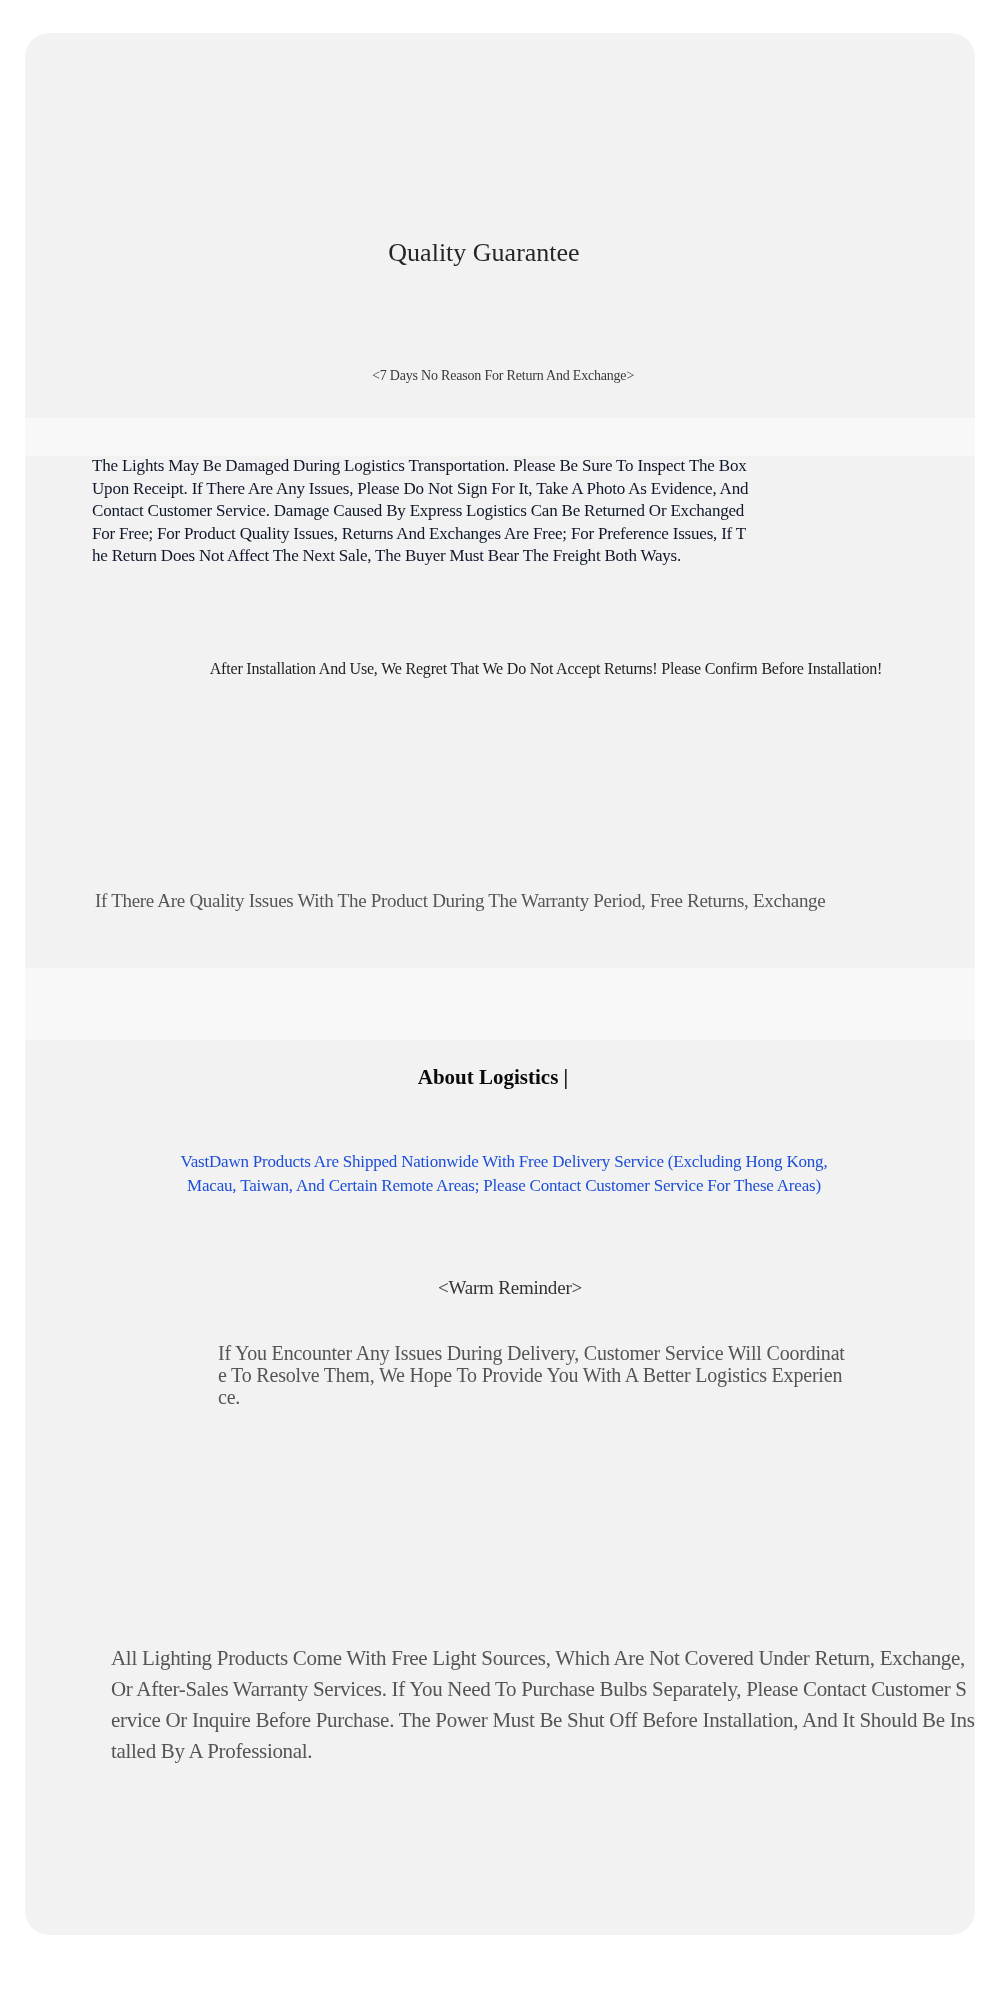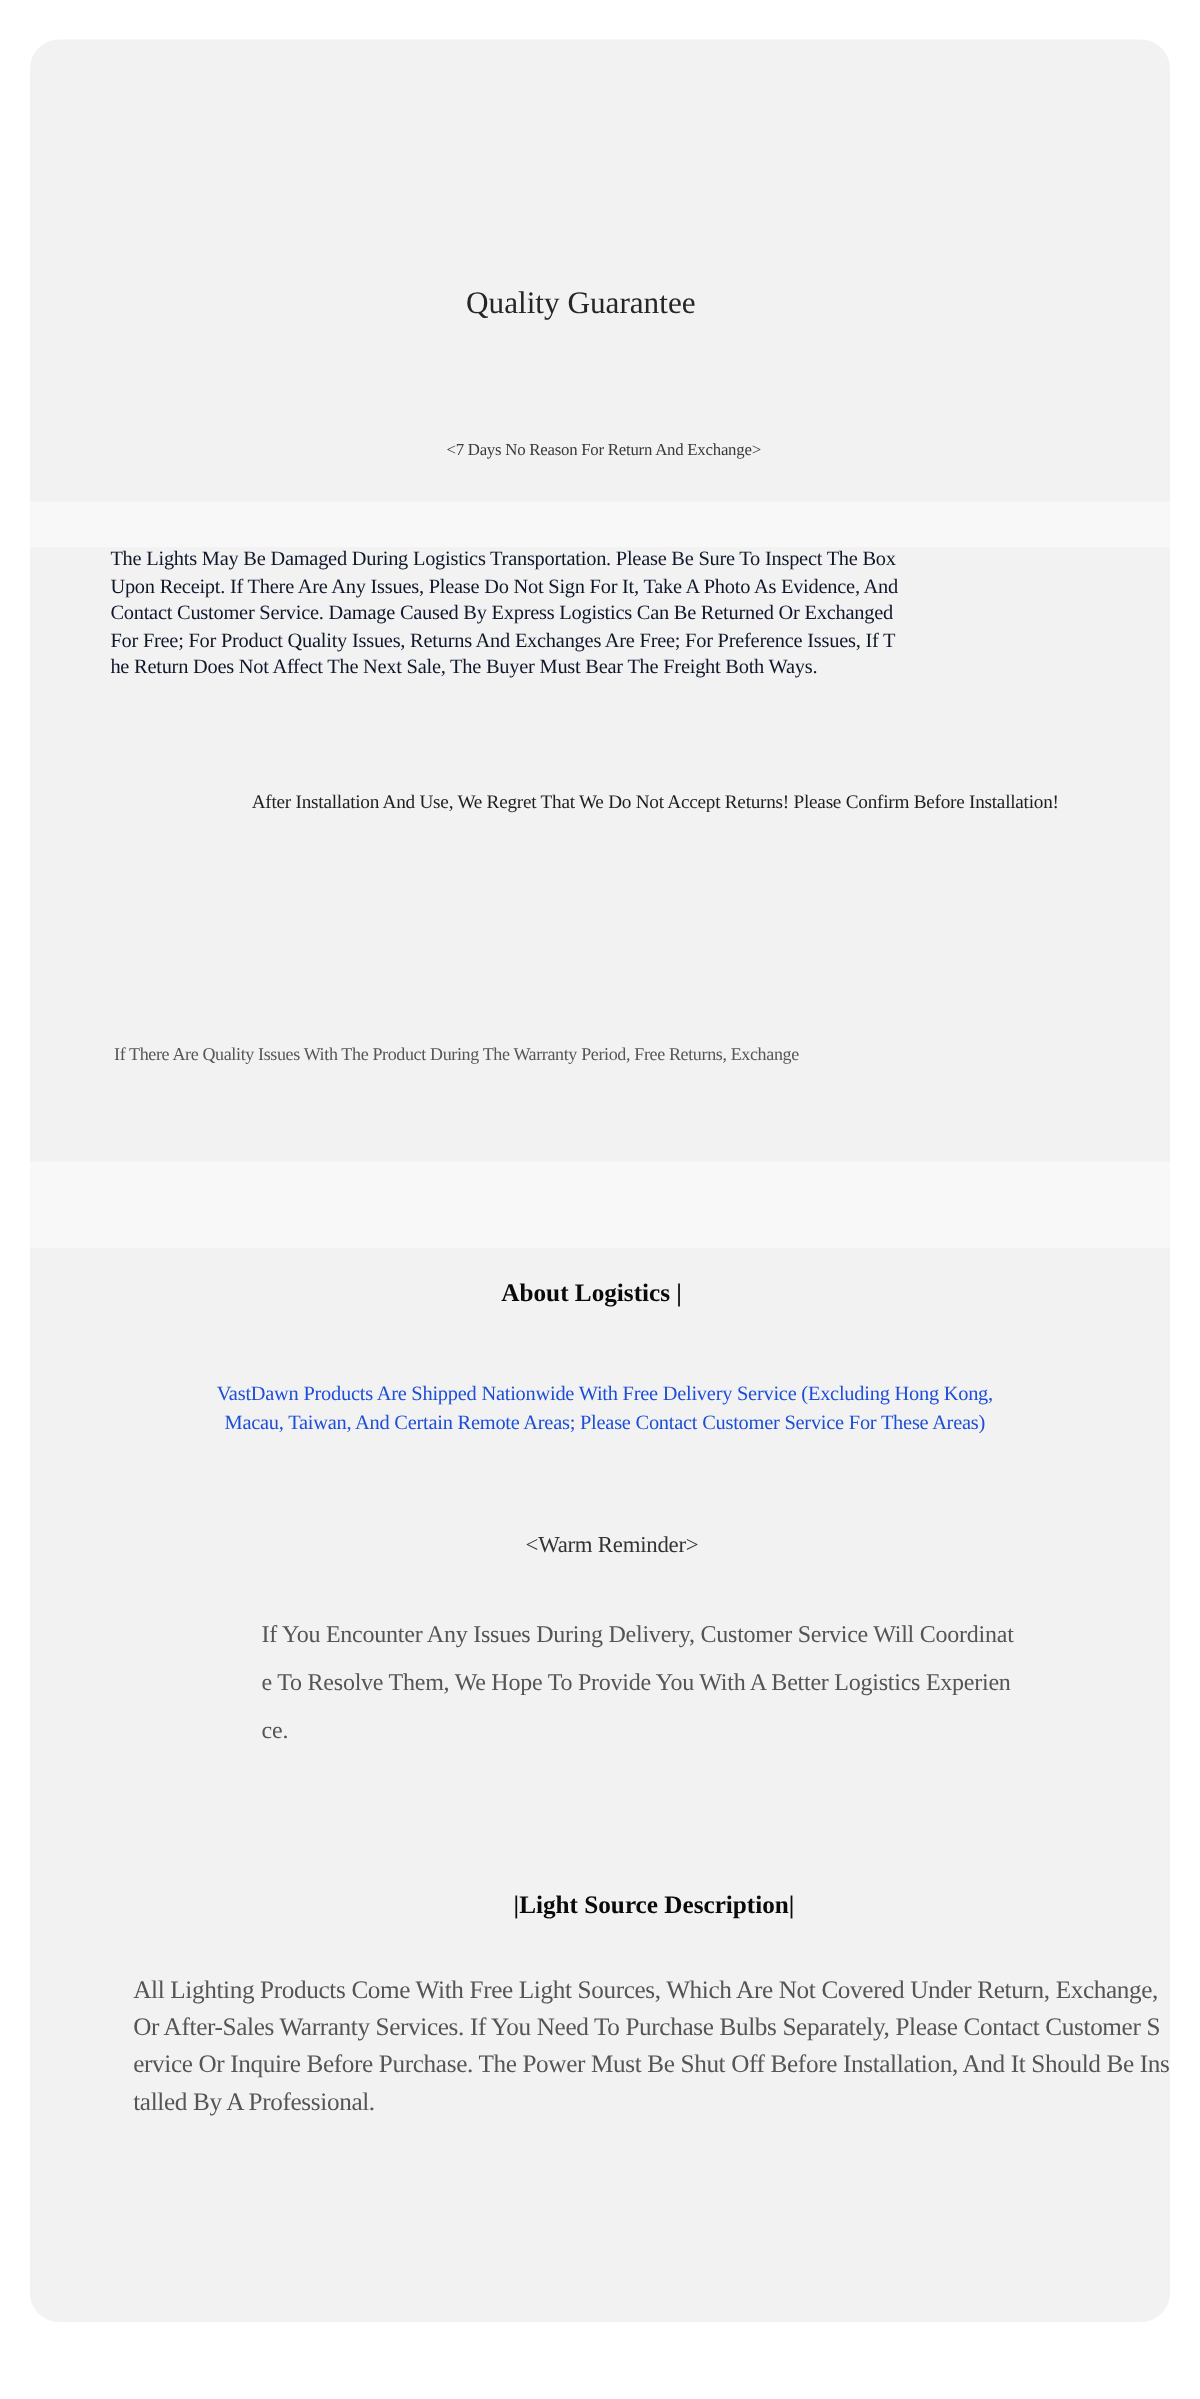--- a/index.html
+++ b/index.html
@@ -36,40 +36,40 @@
   .notice{
     left:92px;right:0;top:659px;text-align:center;
     font-size:16px;line-height:20px;color:#1f1f1f;letter-spacing:-0.2px;
     white-space:nowrap;
   }
   .warr-head{
     left:32px;right:0;top:817px;text-align:center;
     font-size:19px;line-height:24px;color:#333333;letter-spacing:-0.2px;
   }
   .warr-body{
-    left:95px;top:867px;right:auto;
-    font-size:15px;line-height:24px;color:#565656;
+    left:95px;top:889px;right:auto;
+    font-size:19px;line-height:24px;color:#565656;
     white-space:nowrap;letter-spacing:-0.3px;
   }
   .about-title{
     left:0;right:30px;top:1064px;text-align:center;
     font-size:21px;line-height:26px;font-weight:bold;color:#0a0a0a;padding-left:16px;
   }
   .logi-body{
     left:180px;top:1150px;width:648px;text-align:center;
     font-size:17px;line-height:24px;color:#1d4ed8;
     word-break:break-all;letter-spacing:-0.2px;
   }
   .warm-head{
     left:20px;right:0;top:1276px;text-align:center;
     font-size:19px;line-height:24px;color:#333333;letter-spacing:-0.2px;
   }
   .remind-body{
     left:218px;top:1342px;width:632px;
-    font-size:20px;line-height:40px;color:#555555;
+    font-size:20px;line-height:22px;color:#555555;
     word-break:break-all;letter-spacing:-0.2px;
   }
   .light-title{
     left:90px;right:0;top:1574px;text-align:center;
     font-size:21px;line-height:26px;font-weight:bold;color:#0a0a0a;
   }
   .light-body{
     left:111px;top:1643px;width:864px;
     font-size:21px;line-height:31px;color:#555555;
     word-break:break-all;letter-spacing:-0.3px;
@@ -96,16 +96,15 @@
   <div class="txt warr-body">If There Are Quality Issues With The Product During The Warranty Period, Free Returns, Exchange</div>
 
   <div class="txt about-title">About Logistics |</div>
 
   <div class="txt logi-body">VastDawn Products Are Shipped Nationwide With Free Delivery Service (Excluding Hong Kong, Macau, Taiwan, And Certain Remote Areas; Please Contact Customer Service For These Areas)</div>
 
   <div class="txt warm-head">&lt;Warm Reminder&gt;</div>
 
   <div class="txt remind-body">If You Encounter Any Issues During Delivery, Customer Service Will Coordinate To Resolve Them, We Hope To Provide You With A Better Logistics Experience.</div>
 
-  <div class="txt light-title">|Light Source Description|</div>
 
   <div class="txt light-body">All Lighting Products Come With Free Light Sources, Which Are Not Covered Under Return, Exchange, Or After-Sales Warranty Services. If You Need To Purchase Bulbs Separately, Please Contact Customer Service Or Inquire Before Purchase. The Power Must Be Shut Off Before Installation, And It Should Be Installed By A Professional.</div>
 </div>
 
 </body></html>

